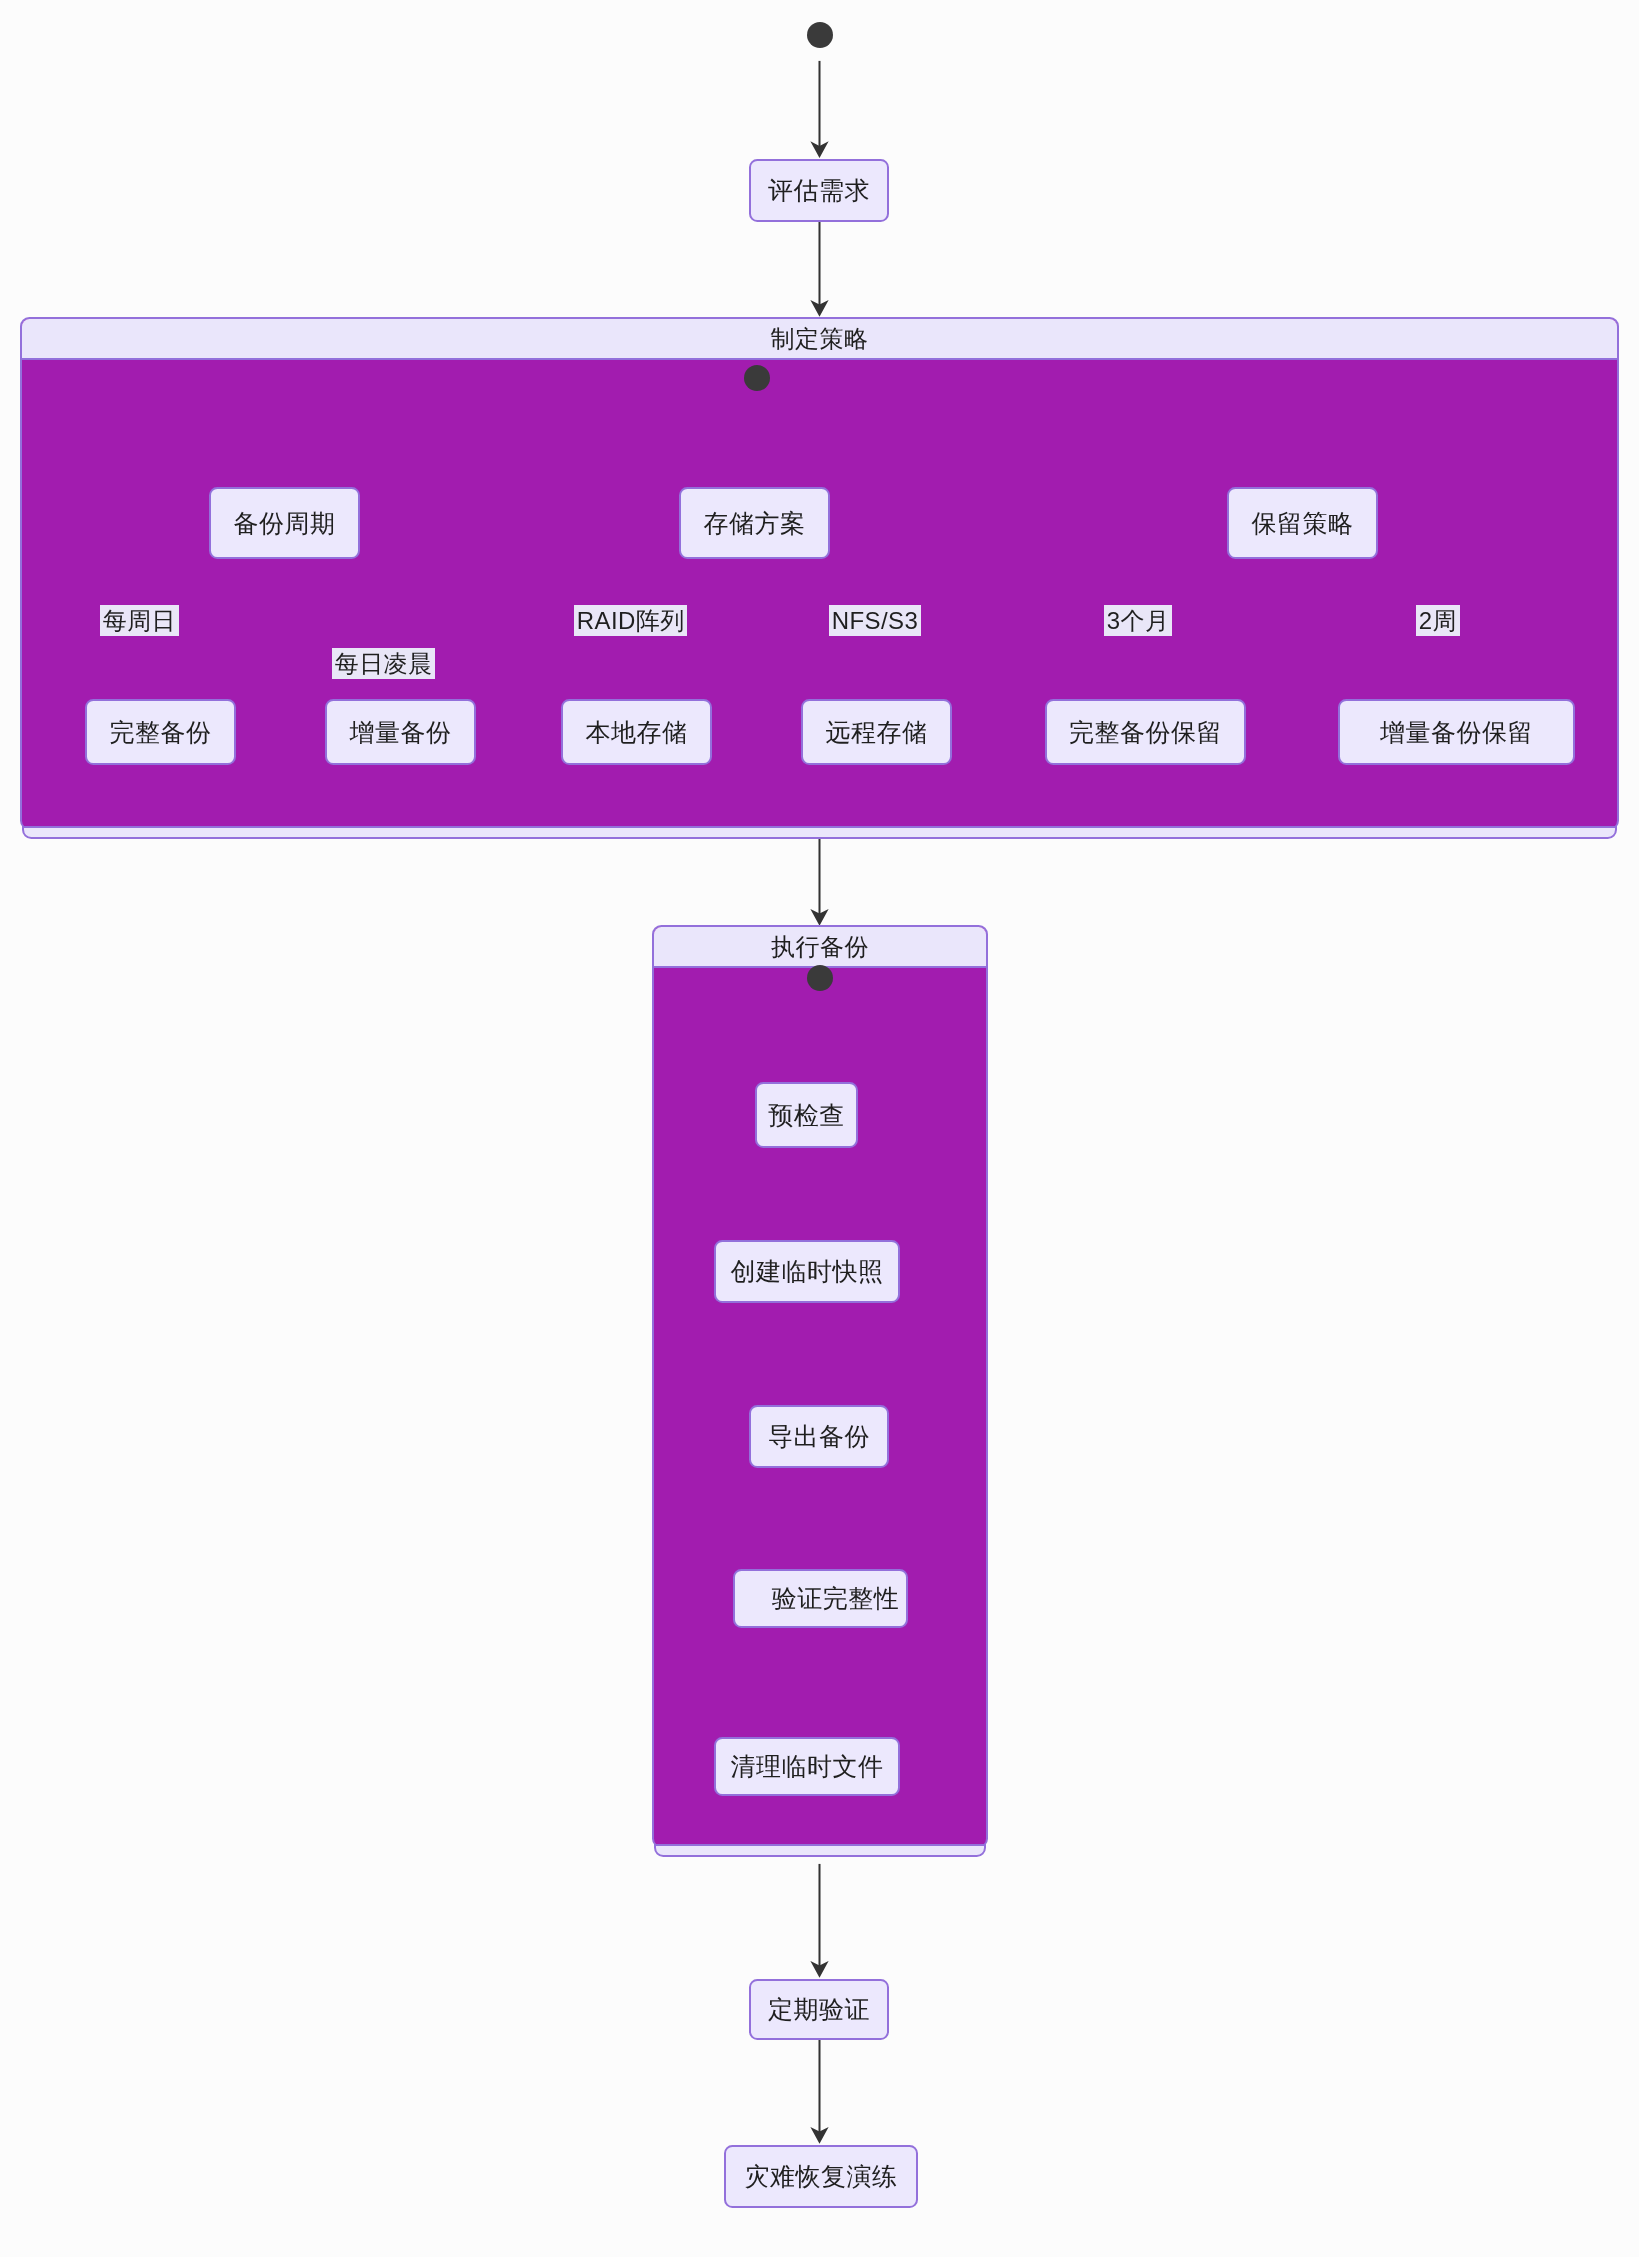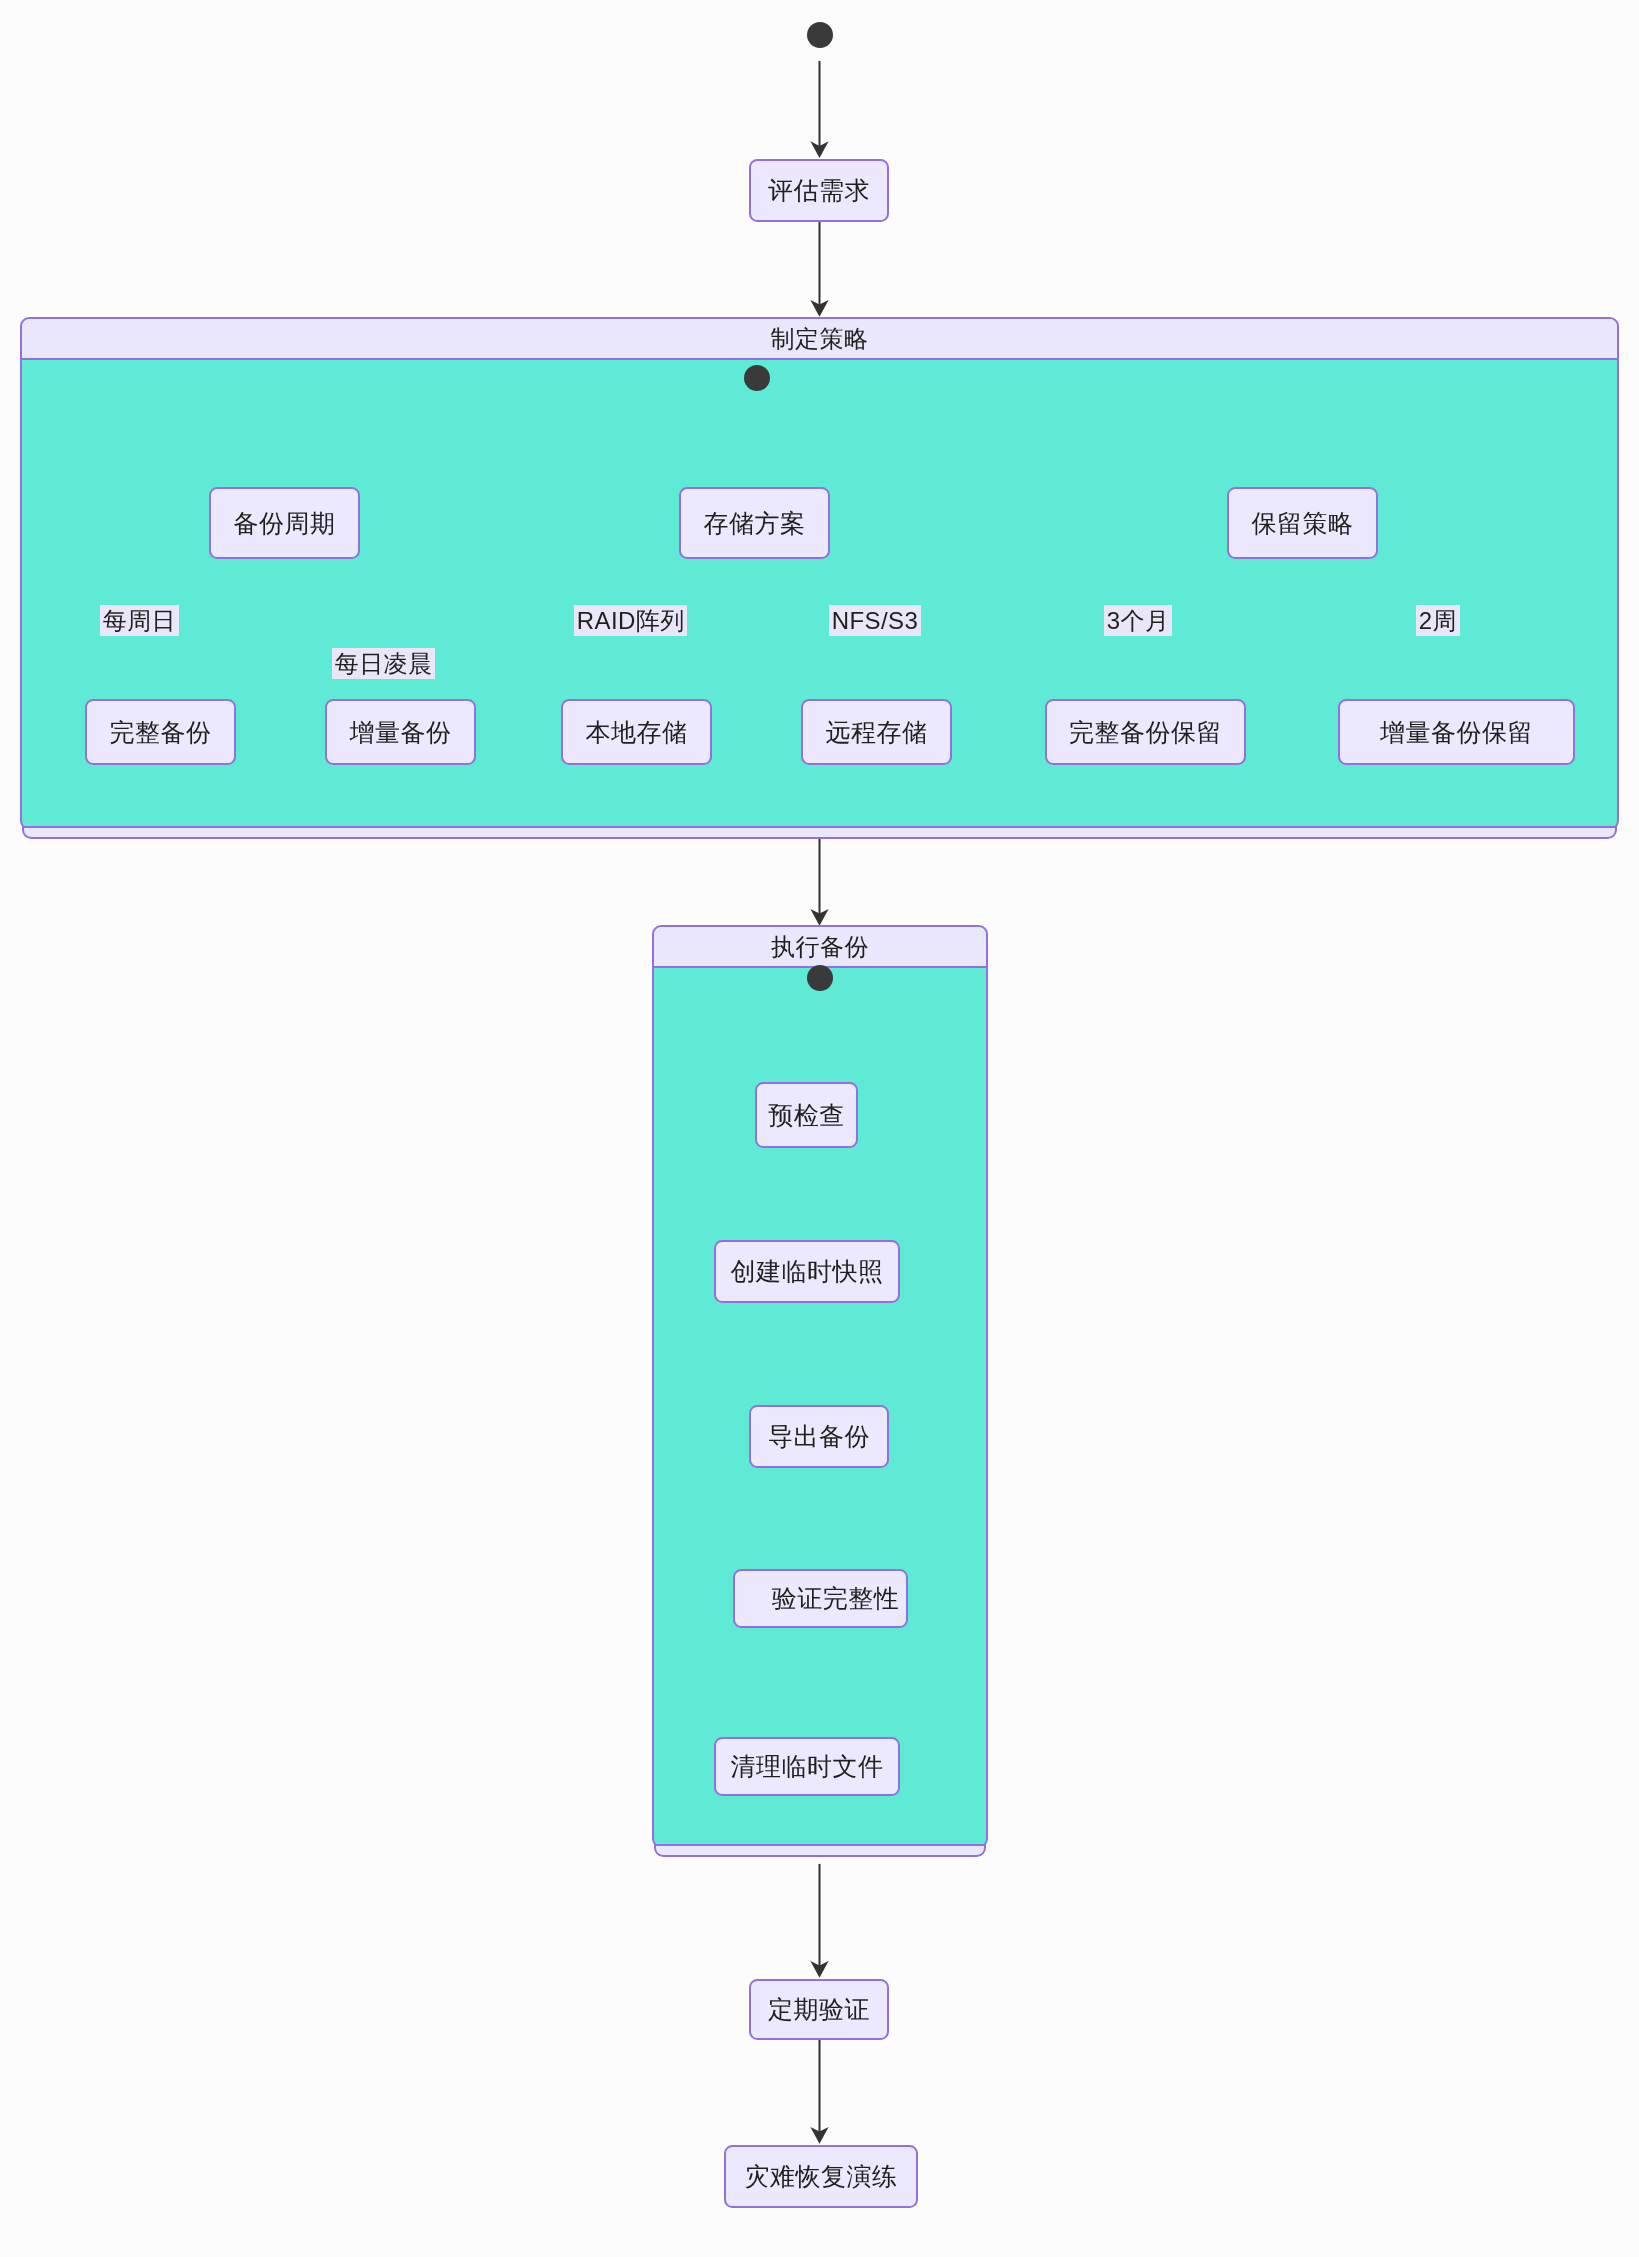--- a/index.html
+++ b/index.html
@@ -38,21 +38,21 @@
     justify-content: center;
     color: #1f1f1f;
     font-size: 25px;
     line-height: 1;
     white-space: nowrap;
     letter-spacing: 0.5px;
   }
   .composite {
     position: absolute;
     box-sizing: border-box;
-    background: #5eead4;
+    background: #a21caf;
     border: 2.2px solid #9370db;
     border-radius: 9.2px;
   }
   .composite-title {
     position: absolute;
     left: 0;
     right: 0;
     top: 0;
     height: 39px;
     background: #eae6fb;

